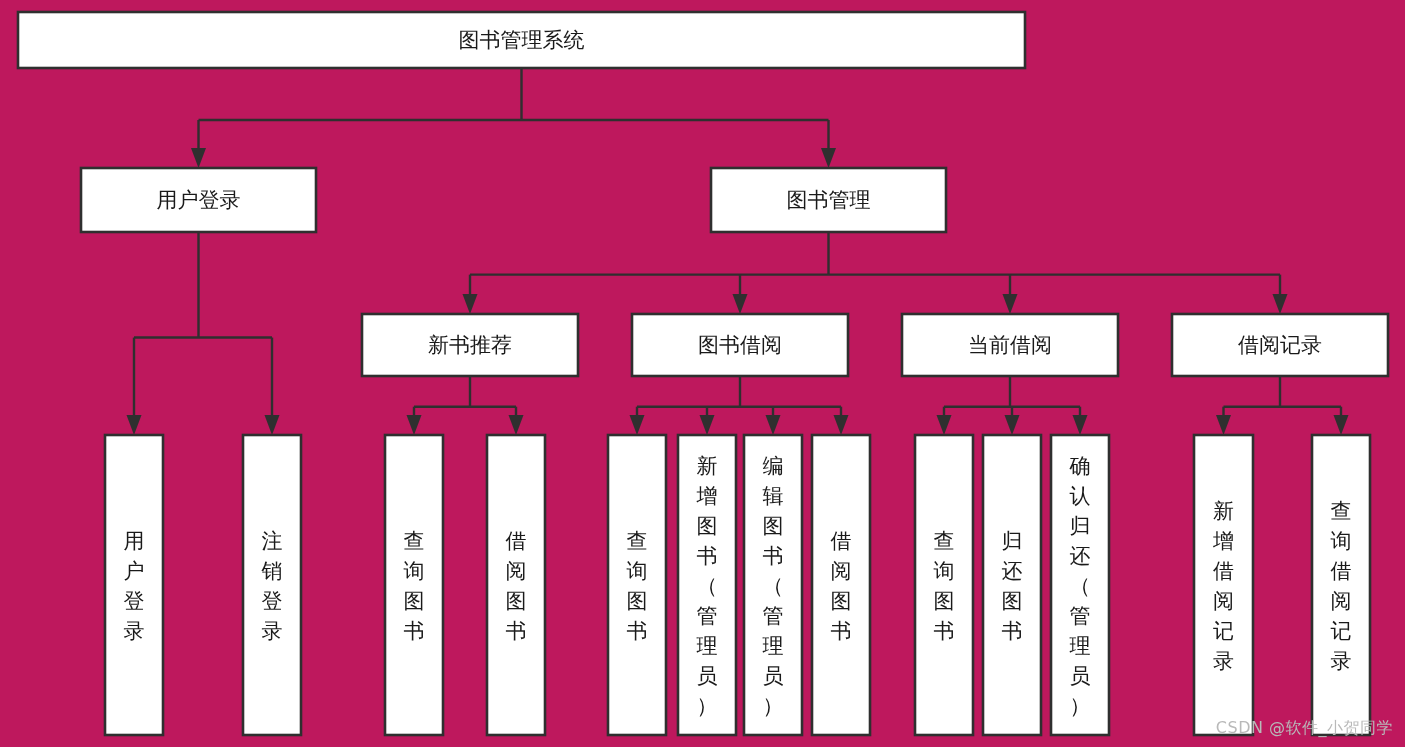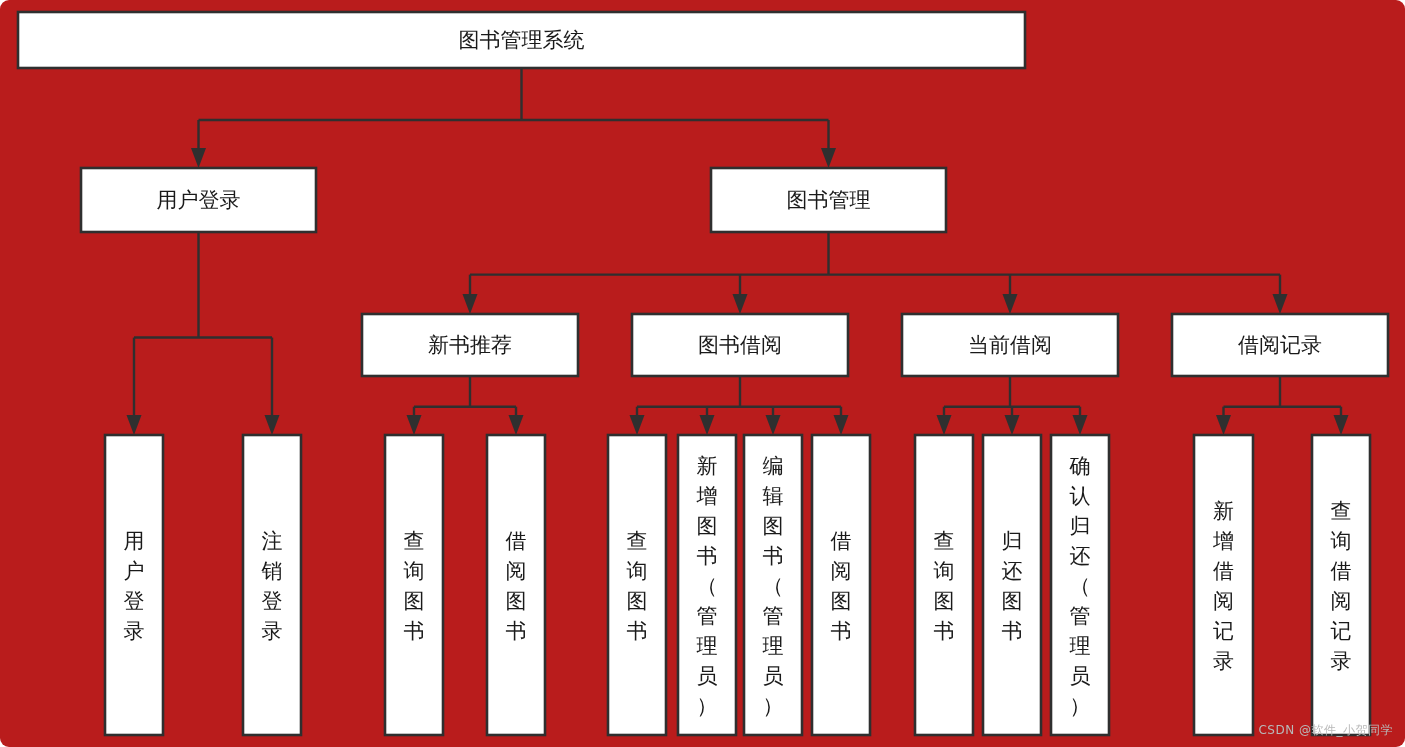--- a/index.html
+++ b/index.html
@@ -11,22 +11,21 @@
   body {
     width: 1405px;
     height: 747px;
     overflow: hidden;
     font-family: "DejaVu Sans", "Liberation Sans", sans-serif;
   }
   #diagram-root {
     position: relative;
     width: 1405px;
     height: 747px;
-    background: #b91c1c;
-    border-radius: 9px;
+    background: #be185d;
   }
   svg.diagram-canvas {
     position: absolute;
     left: 0;
     top: 0;
     width: 1405px;
     height: 747px;
     display: block;
   }
   .node-rect {
@@ -55,21 +54,21 @@
     font-family: "DejaVu Sans", "Liberation Sans", sans-serif;
     font-size: 21px;
     fill: #1a1a1a;
     text-anchor: middle;
   }
   .watermark-text {
     position: absolute;
     right: 12px;
     bottom: 8px;
     font-family: "DejaVu Sans", "Liberation Sans", sans-serif;
-    font-size: 12px;
+    font-size: 16px;
     color: #b9b9b9;
     letter-spacing: 0.5px;
     white-space: nowrap;
     pointer-events: none;
   }
 </style>
 </head>
 <body>
 
 <div id="diagram-root">

